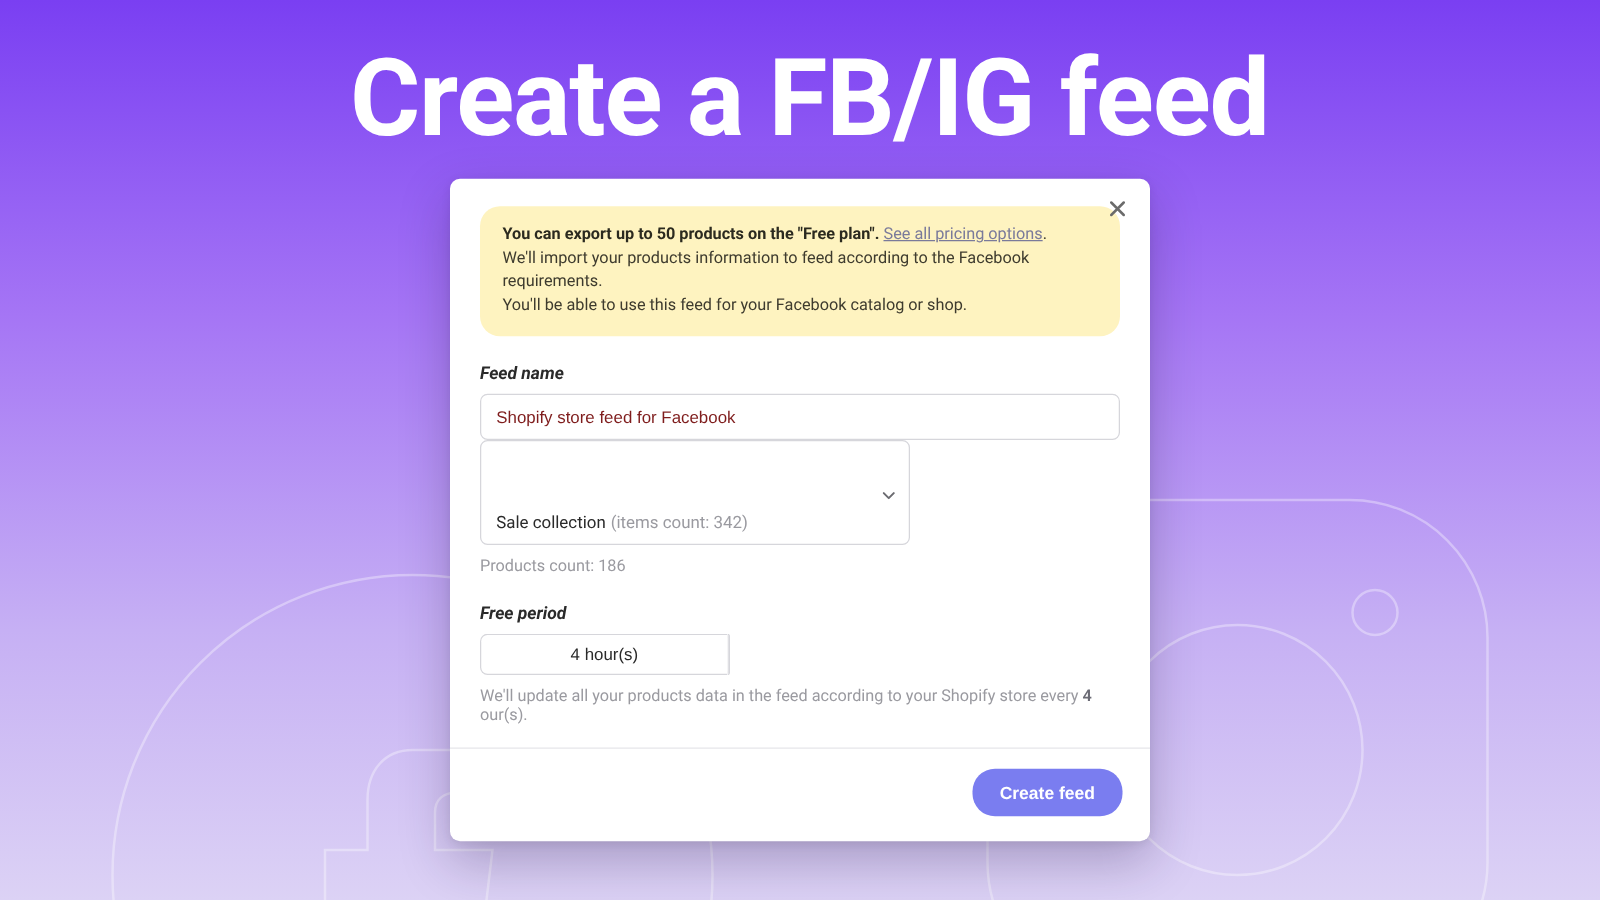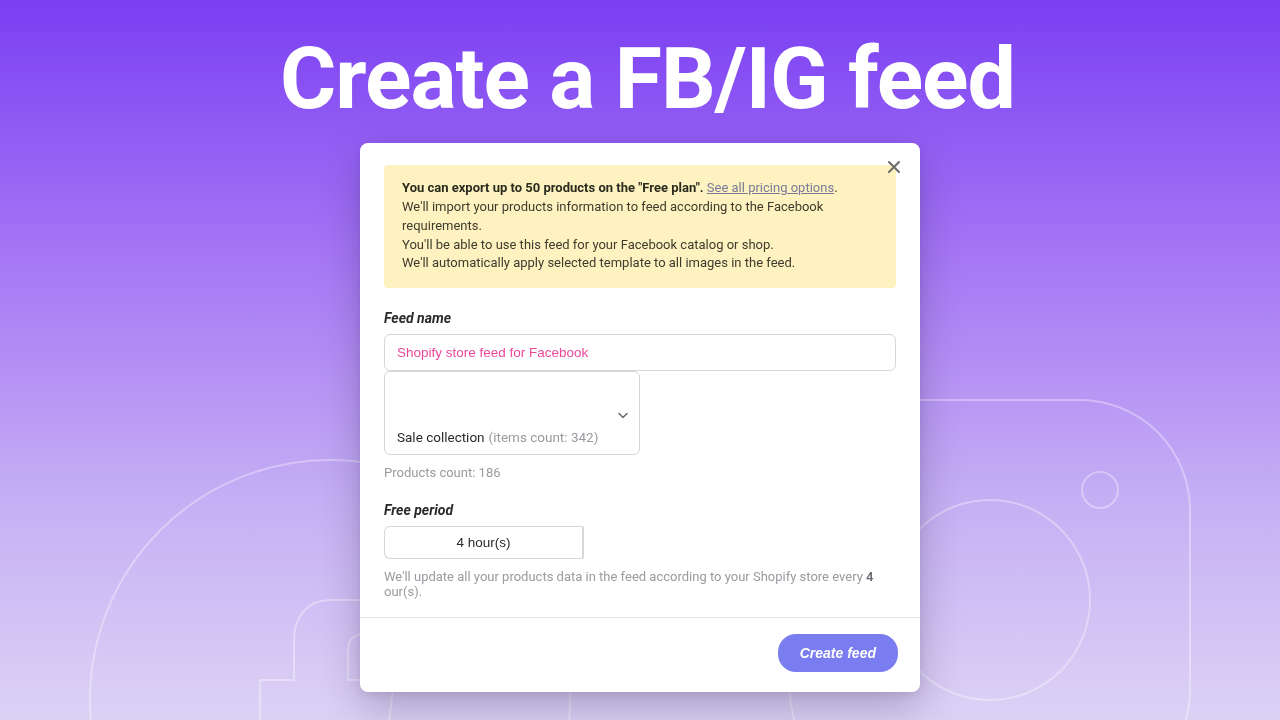--- a/index.html
+++ b/index.html
@@ -33,21 +33,21 @@
   .modal-body { padding: 22px 24px 18px 24px; }
   .close-btn {
     position: absolute; right: 14px; top: 12px;
     width: 24px; height: 24px; background: none; border: none; cursor: pointer;
     color: #6b6b6b;
     display:flex;align-items:center;justify-content:center;
   }
   .close-btn svg { width:14px; height:14px; stroke: currentColor; }
   .notice {
     background: #fef3c0;
-    border-radius: 4px;
+    border-radius: 16px;
     padding: 14px 18px 15px 18px;
     color: #3e3b2e;
     font-size: 13px;
     line-height: 1.45;
   }
   .notice b { font-weight:700; color:#2b2a1f; }
   .notice a { color:#7a7a9a; text-decoration: underline; }
   .field-label {
     font-size: 14px;
     font-weight: 700;
@@ -55,24 +55,24 @@
     margin-top: 22px;
     margin-bottom: 8px;
     font-style: italic;
   }
   .text-input {
     width: 100%;
     border: 1px solid #d6d6db;
     border-radius: 6px;
     padding: 10px 12px;
     font-size: 13.5px;
-    color: #ec4899;
+    color: #7f1d1d;
   }
   .select-wrap {
-    width: 256px;
+    width: 344px;
     position: relative;
     border-radius: 17px;
   }
   .select {
     width: 100%;
     border: 1px solid #d6d6db;
     border-radius: 6px;
     padding: 9px 34px 9px 12px;
     font-size: 13.5px;
     color:#2a2a2a;
@@ -125,21 +125,20 @@
   }
   .primary-btn {
     background:#7a7df0;
     color:#fff;
     border:none;
     border-radius:18px;
     padding:11px 22px;
     font-size:14px;
     font-weight:600;
     cursor:pointer;
-    font-style:italic;
   }
 </style>
 </head>
 <body>
 
 <div class="bg-icons">
 
   <svg style="left:70px; top:440px;" width="520" height="520" viewBox="0 0 520 520" fill="none">
     <circle cx="260" cy="260" r="240" stroke="rgba(255,255,255,0.35)" stroke-width="2"></circle>
     <path d="M300 160 h-40 c-22 0 -36 16 -36 40 v40 h-34 v50 h34 v150 h54 v-150 h40 l6 -50 h-46 v-30 c0-10 6-16 18-16 h28 z" stroke="rgba(255,255,255,0.35)" stroke-width="2" fill="none"></path>
@@ -162,21 +161,20 @@
   </button>
 
   <div class="modal-body">
     <div class="notice">
       <div>
         <b>You can export up to 50 products on the "Free plan".</b>
         <a href="#">See all pricing options</a><span>.</span>
       </div>
       <div>We'll import your products information to feed according to the Facebook requirements.</div>
       <div>You'll be able to use this feed for your Facebook catalog or shop.</div>
-      <div>We'll automatically apply selected template to all images in the feed.</div>
     </div>
 
     <div class="field-label">Feed name</div>
     <input class="text-input" type="text" value="Shopify store feed for Facebook" style="">
 
     <div class="select-wrap">
       <div class="select">
         <span>Sale collection</span>
         <span class="muted">(items count: 342)</span>
       </div>

